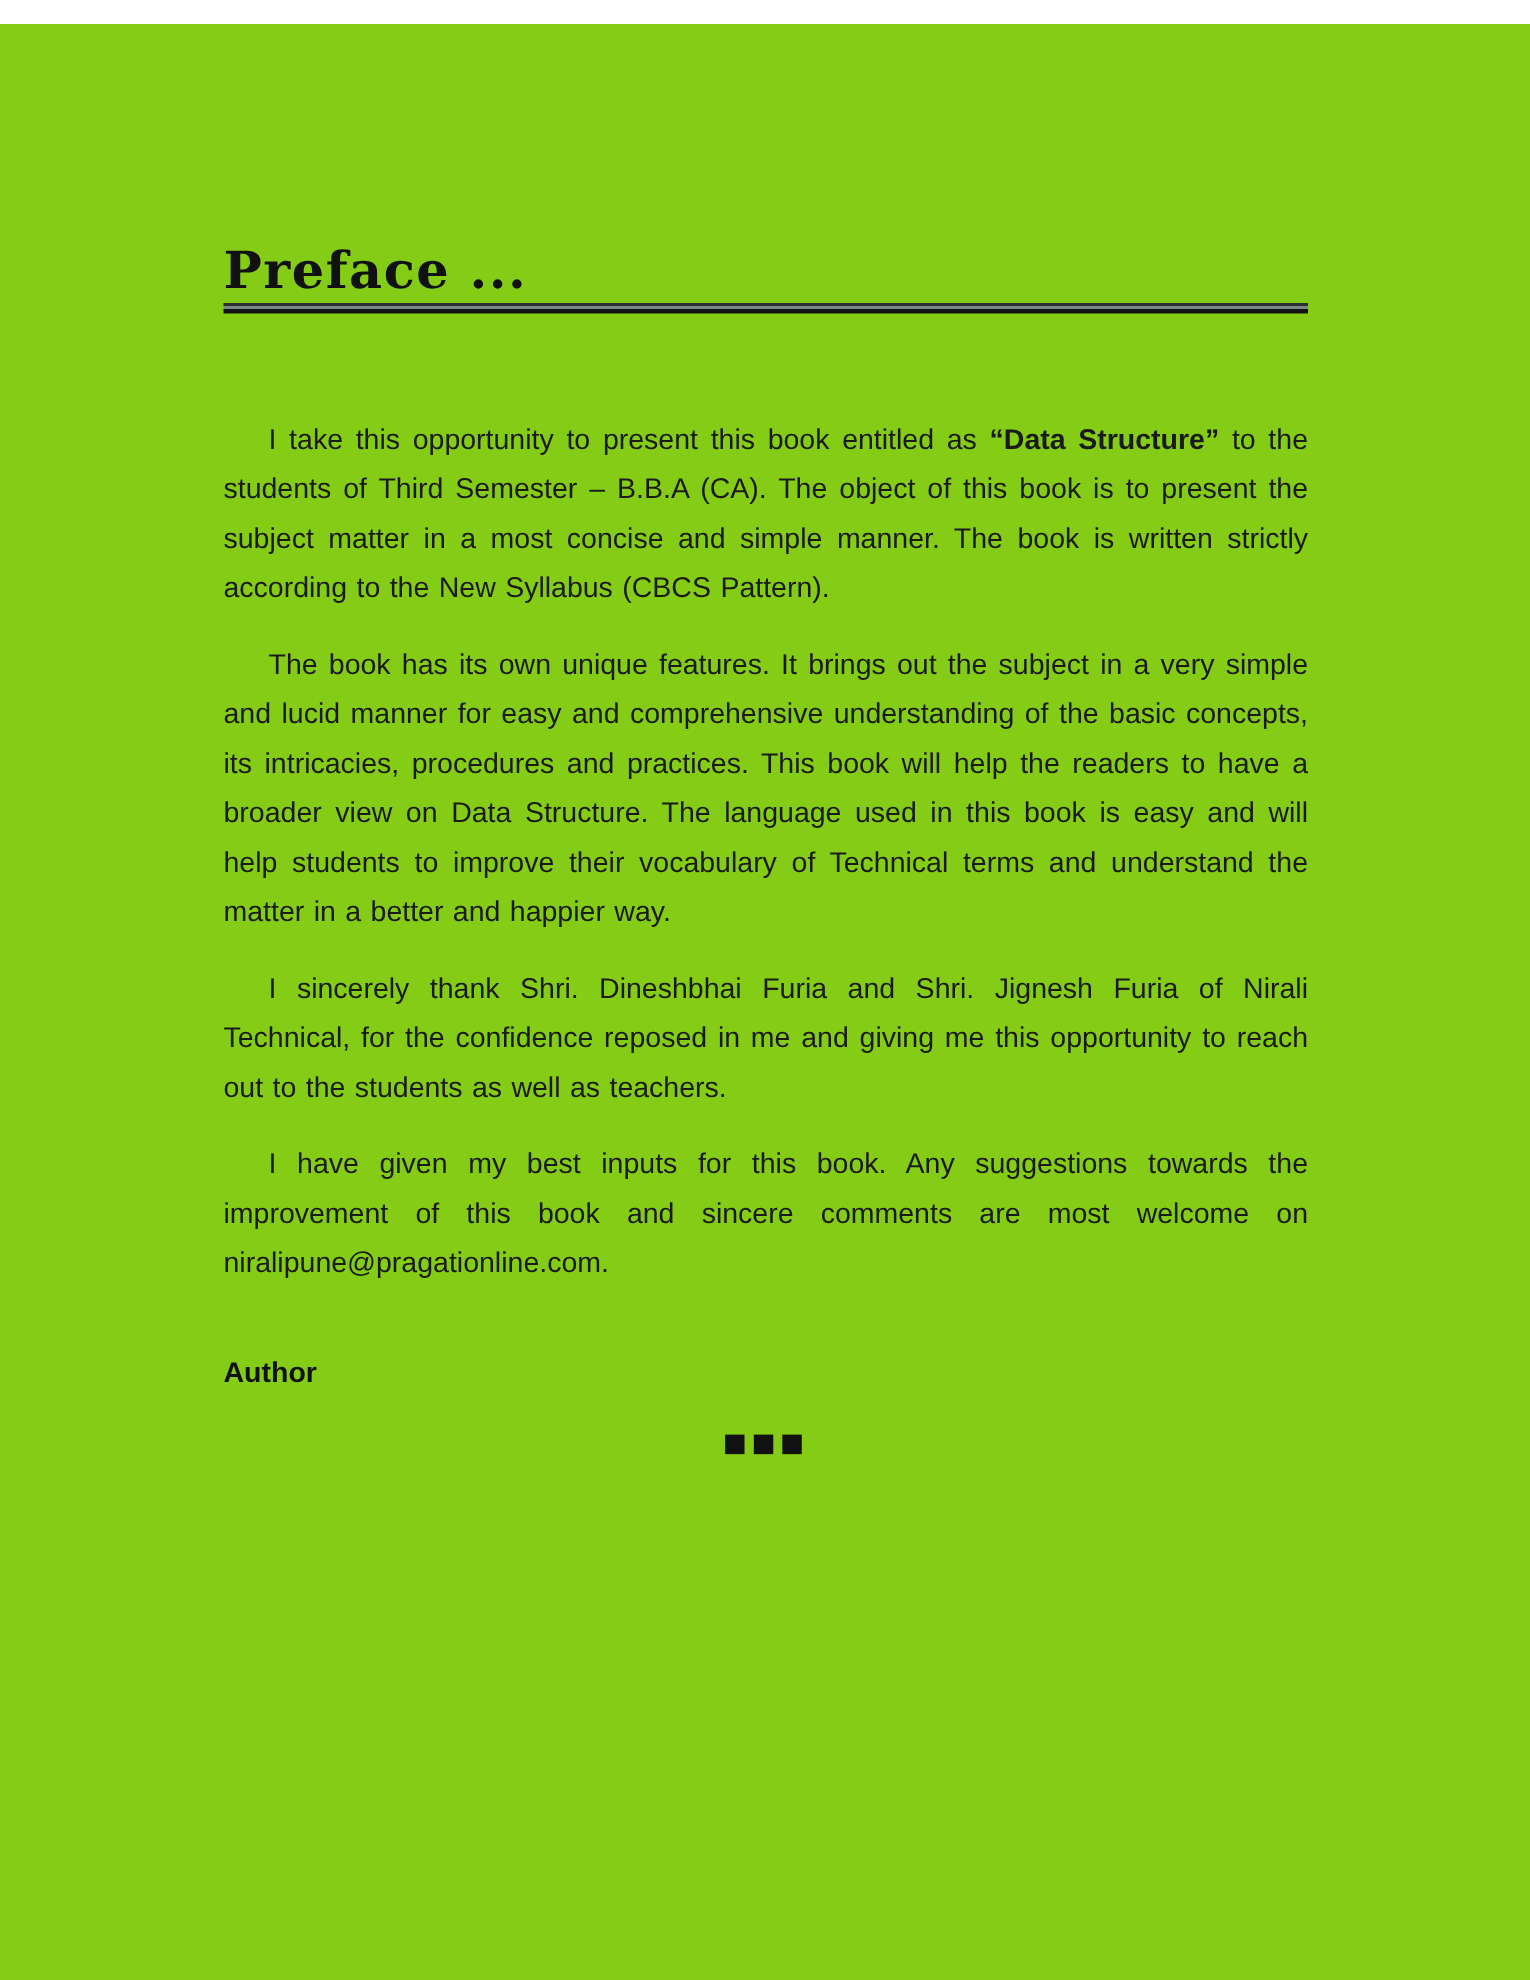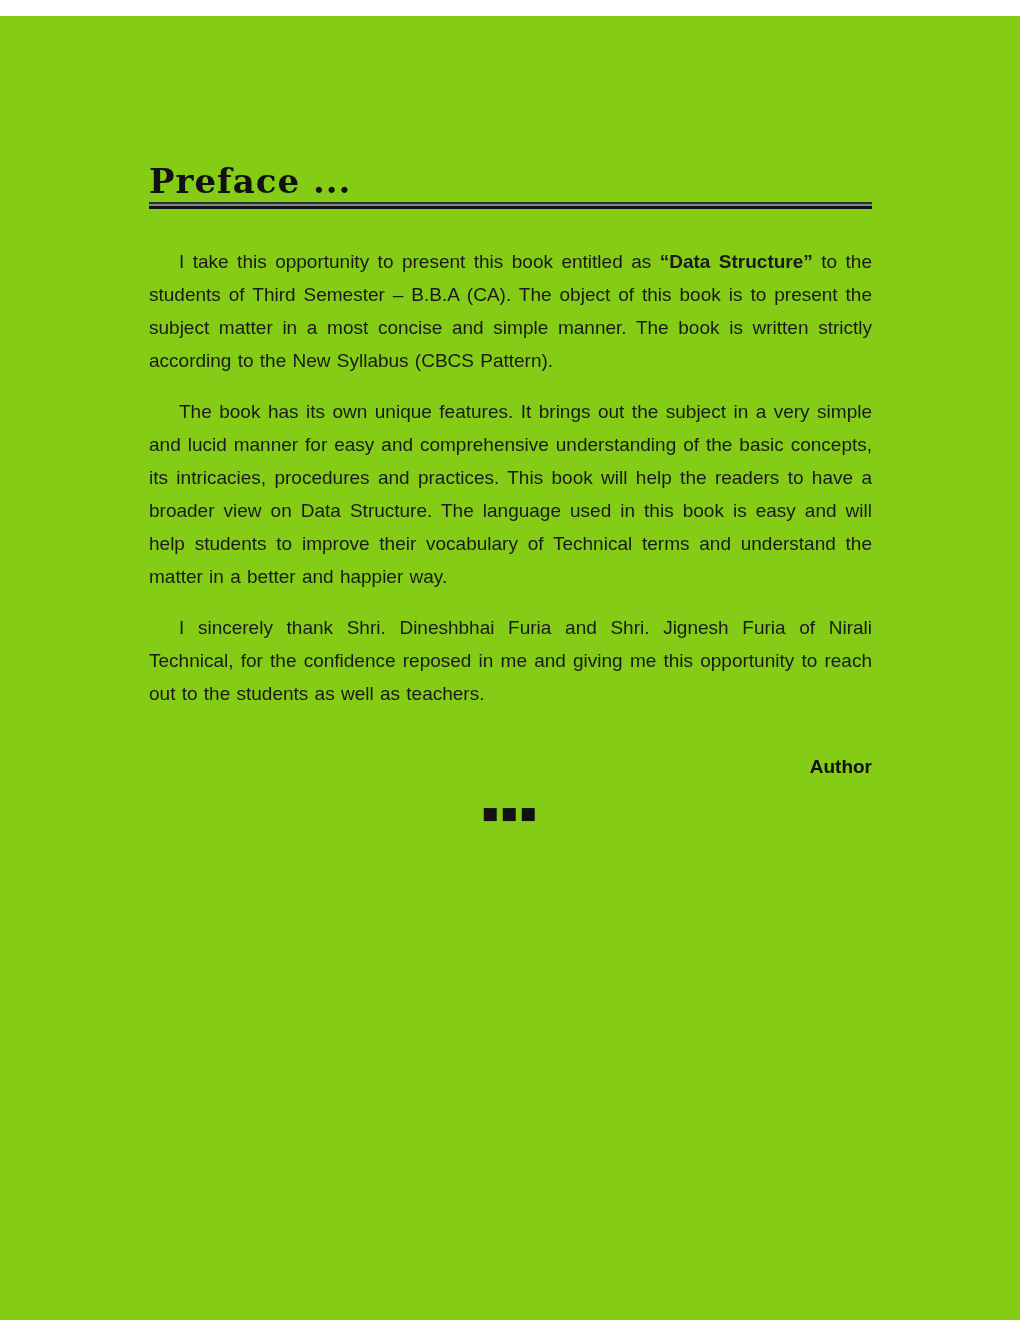--- a/index.html
+++ b/index.html
@@ -37,35 +37,34 @@
     margin-top: 2px;
     height: 7px;
     background: linear-gradient(
       to bottom,
       #2a2f2f 0px, #2a2f2f 2px,
       #7d8888 2px, #7d8888 4px,
       #121212 4px, #121212 7px
     );
   }
   .body-text {
-    margin-top: 36px;
+    margin-top: 68px;
   }
   .para {
     font-size: 19px;
     line-height: 33px;
     text-align: justify;
     text-indent: 30px;
     color: #1a1a1a;
     margin-bottom: 18px;
     word-spacing: 1px;
   }
   .para b { font-weight: 700; }
   .signature {
     margin-top: 40px;
-    text-align: right;
     font-size: 19px;
     line-height: 33px;
     font-weight: 700;
     color: #111111;
   }
   .end-marker {
     margin-top: 20px;
     text-align: center;
     font-size: 17px;
     letter-spacing: 3px;
@@ -84,20 +83,21 @@
     <div class="title-divider"></div>
 
     <div class="body-text">
 
       <p class="para"><span>I take this opportunity to present this book entitled as </span><b>“Data Structure”</b><span> to the students of Third Semester – B.B.A (CA). The object of this book is to present the subject matter in a most concise and simple manner. The book is written strictly according to the New Syllabus (CBCS Pattern).</span></p>
 
       <p class="para">The book has its own unique features. It brings out the subject in a very simple and lucid manner for easy and comprehensive understanding of the basic concepts, its intricacies, procedures and practices. This book will help the readers to have a broader view on Data Structure. The language used in this book is easy and will help students to improve their vocabulary of Technical terms and understand the matter in a better and happier way.</p>
 
       <p class="para">I sincerely thank Shri. Dineshbhai Furia and Shri. Jignesh Furia of Nirali Technical, for the confidence reposed in me and giving me this opportunity to reach out to the students as well as teachers.</p>
 
+      <p class="para">I have given my best inputs for this book. Any suggestions towards the improvement of this book and sincere comments are most welcome on niralipune@pragationline.com.</p>
 
     </div>
 
     <div class="signature">Author</div>
 
     <div class="end-marker">■■■</div>
 
   </div>
 </div>
 

